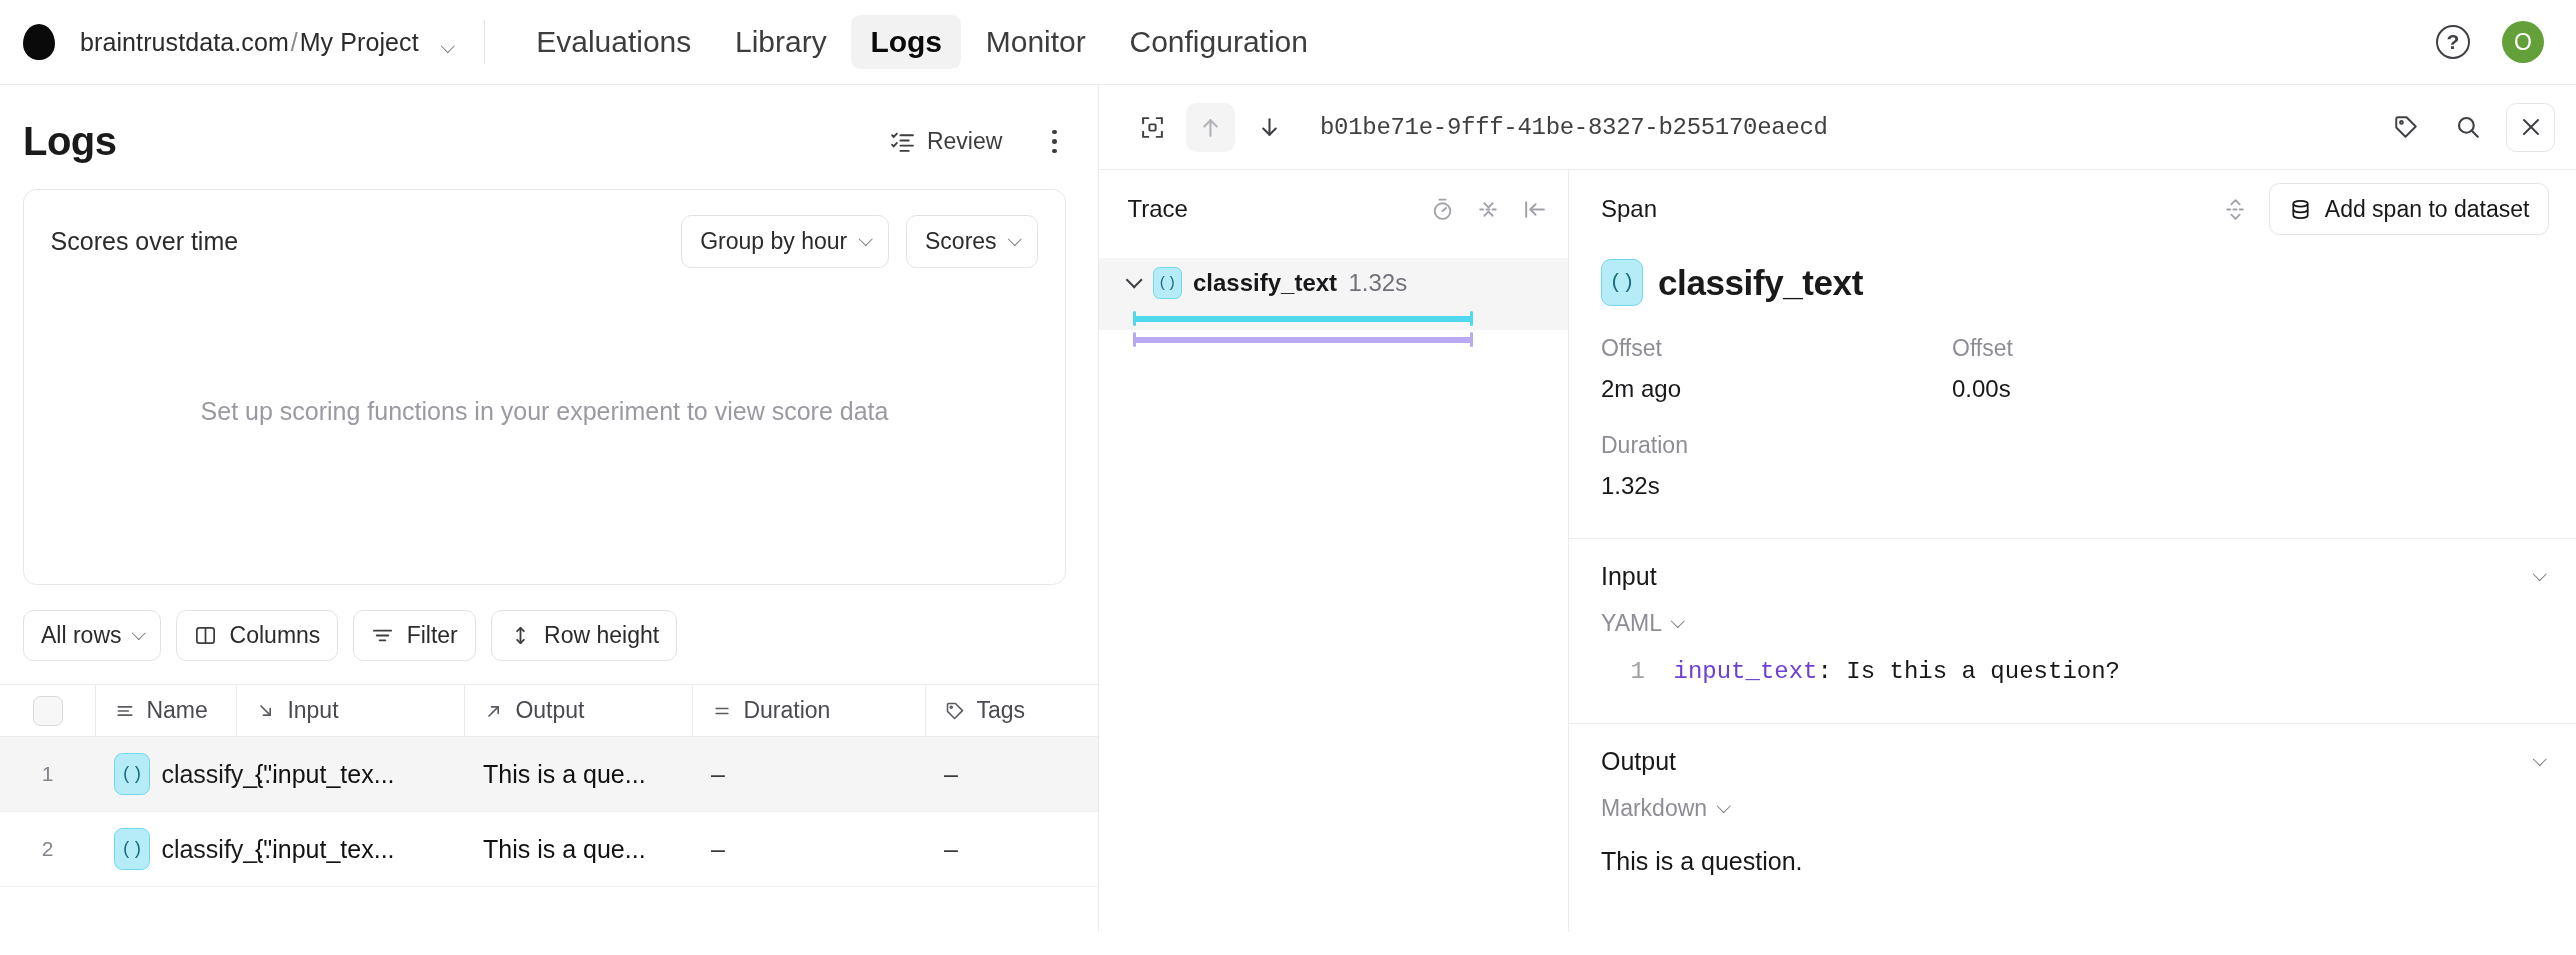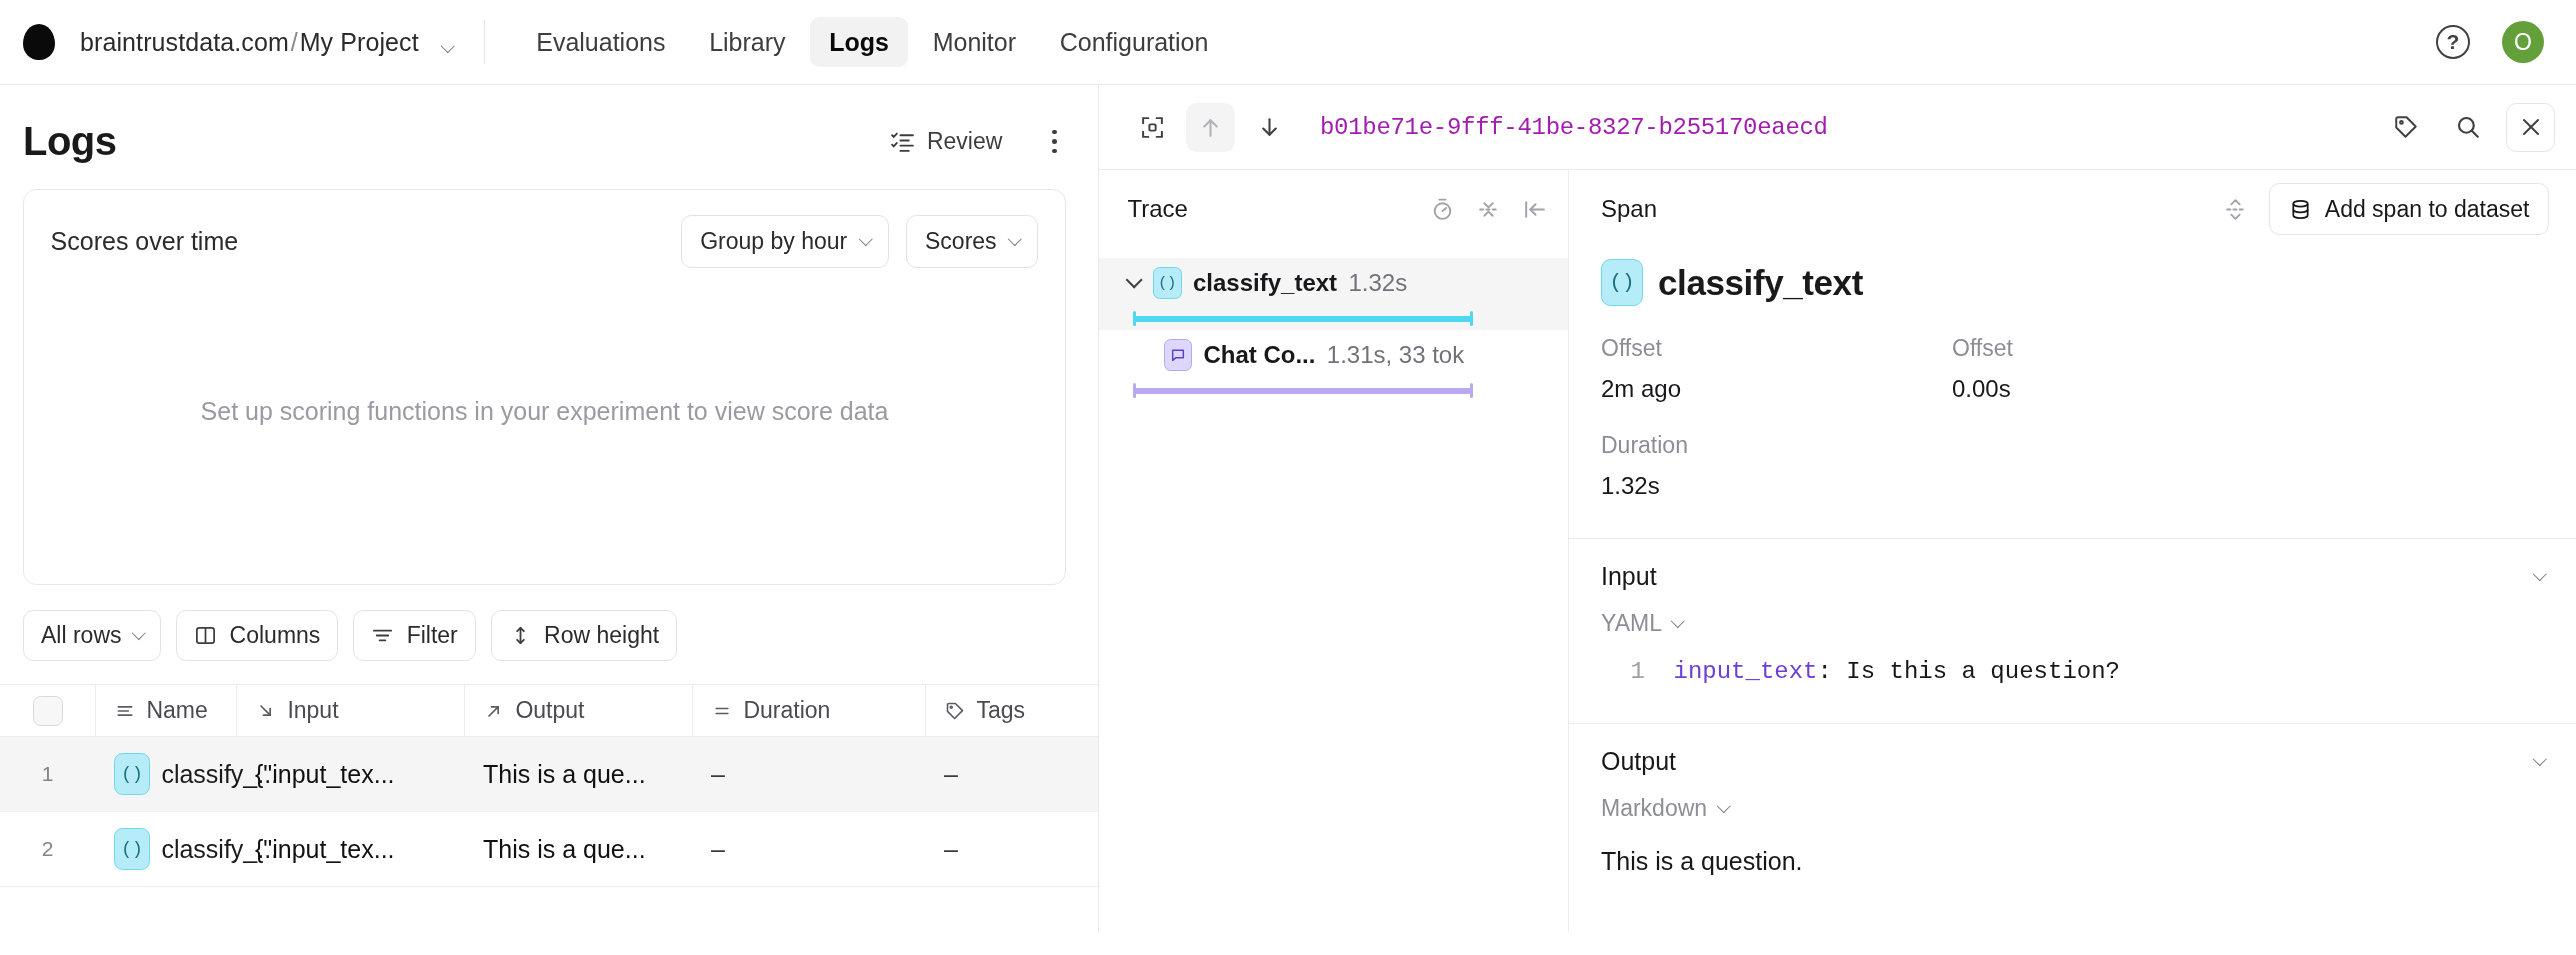--- a/index.html
+++ b/index.html
@@ -32,21 +32,21 @@
   .chev {
     display: inline-block; width: 12.3px; height: 12.3px;
     border-right: 2.1px solid #7c7c7c; border-bottom: 2.1px solid #7c7c7c;
     transform: rotate(45deg); margin-bottom: 4.7px;
   }
   .chev.sm { width: 9.5px; height: 9.5px; border-width: 1.8px; }
   .brand-caret { margin-left: 17px; display: inline-flex; align-items: center; }
   .nav-divider { width: 0.9px; height: 44px; background: #e4e4e4; margin: 0 32px; }
   .nav-tabs { display: flex; align-items: center; gap: 5.7px; }
   .nav-tab {
-    font-size: 25px; color: #3d3d3d; padding: 10.4px 19px;
+    font-size: 30px; color: #3d3d3d; padding: 10.4px 19px;
     border-radius: 9.5px; white-space: nowrap; cursor: pointer;
   }
   .nav-tab.active { background: #f2f2f2; color: #0a0a0a; font-weight: 600; }
   .topnav-right { margin-left: auto; display: flex; align-items: center; gap: 32px; }
   .help-icon {
     width: 34px; height: 34px; border: 2.3px solid #3f3f46; border-radius: 50%;
     display: flex; align-items: center; justify-content: center;
     font-size: 21px; color: #3f3f46; font-weight: 600; cursor: pointer;
   }
   .avatar {
@@ -129,21 +129,21 @@
     padding: 0 21px 0 28.5px; border-bottom: 0.9px solid #ececec; gap: 9.5px;
   }
   .icobtn {
     width: 49px; height: 49px; border-radius: 10.4px; display: flex;
     align-items: center; justify-content: center; cursor: pointer; color: #3f3f46;
   }
   .icobtn.tinted { background: #f4f4f5; color: #b2b2ba; }
   .icobtn.boxed { border: 0.9px solid #e4e4e7; }
   .trace-id {
     font-family: "Liberation Mono", monospace; font-size: 24px;
-    color: #a21caf; letter-spacing: -0.3px; margin-left: 17px;
+    color: #404040; letter-spacing: -0.3px; margin-left: 17px;
   }
   .drawer-head-right { margin-left: auto; display: flex; align-items: center; gap: 13.3px; }
 
   .drawer-body { flex: 1; display: flex; min-height: 0; }
 
   .tracepane { width: 470px; flex: 0 0 470px; border-right: 0.9px solid #ececec;
                display: flex; flex-direction: column; min-height: 0; }
   .pane-head { height: 78px; display: flex; align-items: center; padding: 0 21px 0 28.5px; }
   .pane-title { font-size: 24px; color: #18181b; }
   .pane-head-right { margin-left: auto; display: flex; align-items: center; gap: 21px; }
@@ -486,29 +486,20 @@
                 <i class="caret-dn"></i>
                 <span class="badge-sm badge-fn">()</span>
                 <span class="tnode-name">classify_text</span>
                 <span class="tnode-meta">1.32s</span>
               </div>
               <div class="bar-wrap">
                 <div class="bar cyan"></div>
               </div>
             </div>
             <div class="tnode">
-              <div class="tnode-row" style="padding-left:36px">
-                <span class="badge-sm badge-llm">
-                  <svg width="16" height="16" viewBox="0 0 24 24" fill="none" stroke="#5b41c4" stroke-width="2.2" stroke-linejoin="round">
-                    <path d="M4 5h16v11H9l-5 4z"></path>
-                  </svg>
-                </span>
-                <span class="tnode-name">Chat Co...</span>
-                <span class="tnode-meta">1.31s, 33 tok</span>
-              </div>
               <div class="bar-wrap">
                 <div class="bar purple"></div>
               </div>
             </div>
           </div>
         </div>
 
         <div class="spanpane">
           <div class="span-head">
             <div class="pane-title">Span</div>

